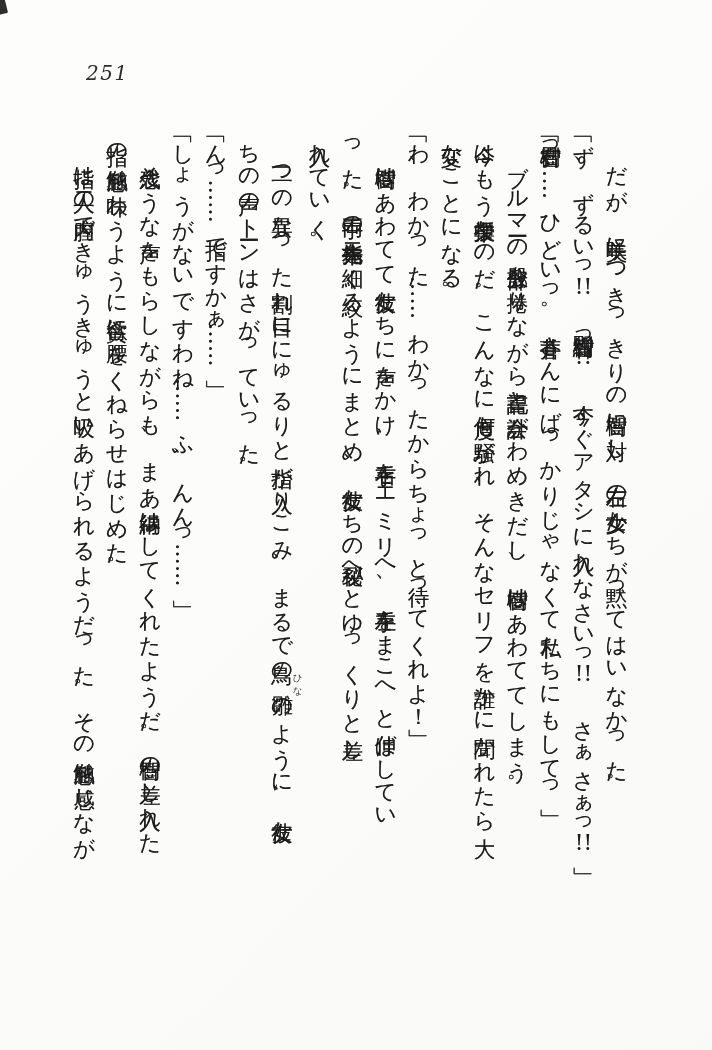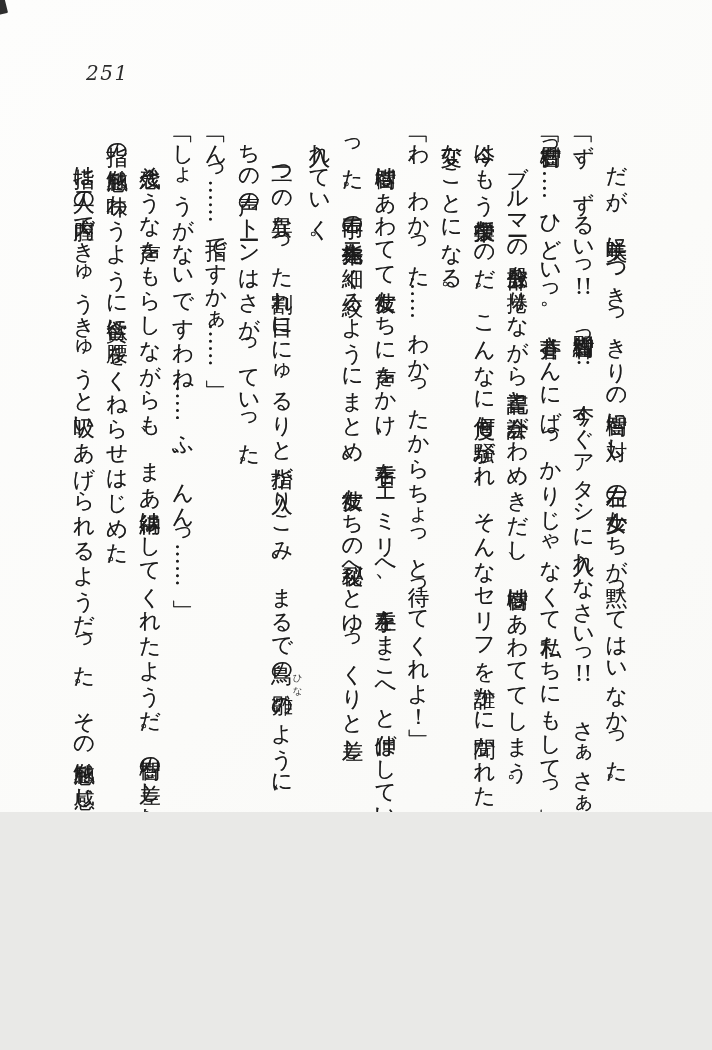--- a/index.html
+++ b/index.html
@@ -4,21 +4,21 @@
 <style>
   * { margin: 0; padding: 0; box-sizing: border-box; }
   html, body { width: 712px; height: 1050px; }
   body {
     background: #e9e9e7;
     font-family: "DejaVu Serif", "Liberation Serif", serif;
   }
   .book-page {
     position: relative;
     width: 712px;
-    height: 812px;
+    height: 1050px;
     background: linear-gradient(135deg, #fdfdfc 0%, #fbfbf9 60%, #f9f9f7 100%);
     overflow: hidden;
   }
   .corner-artifact {
     position: absolute;
     left: -3px;
     top: -4px;
     width: 9px;
     height: 18px;
     background: #2e2e2e;

